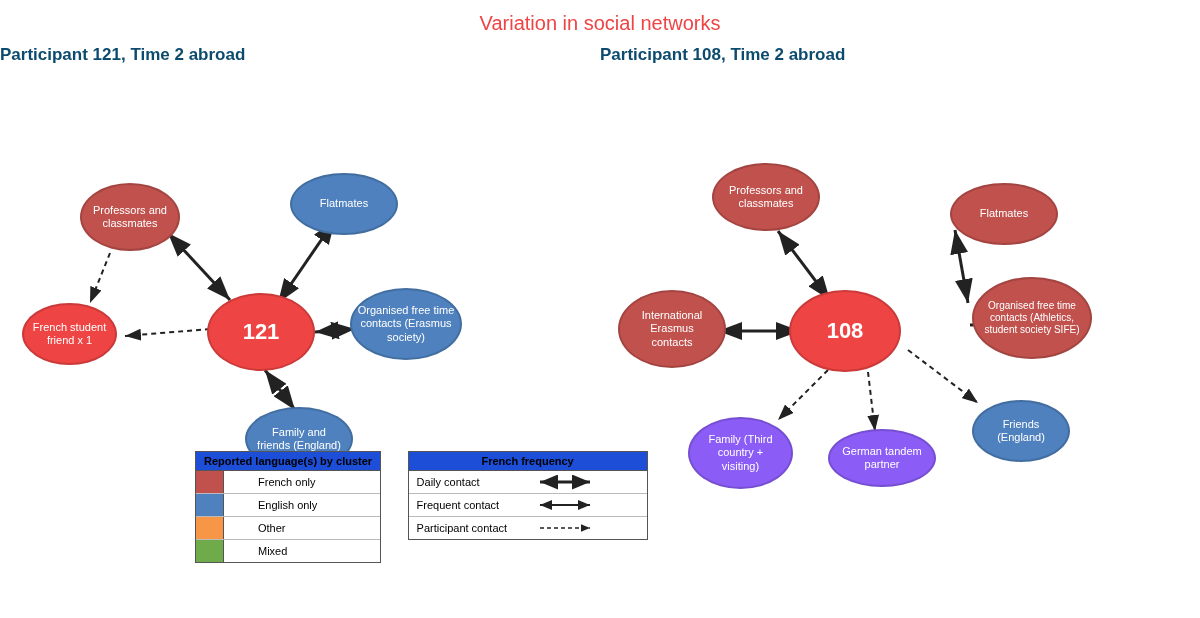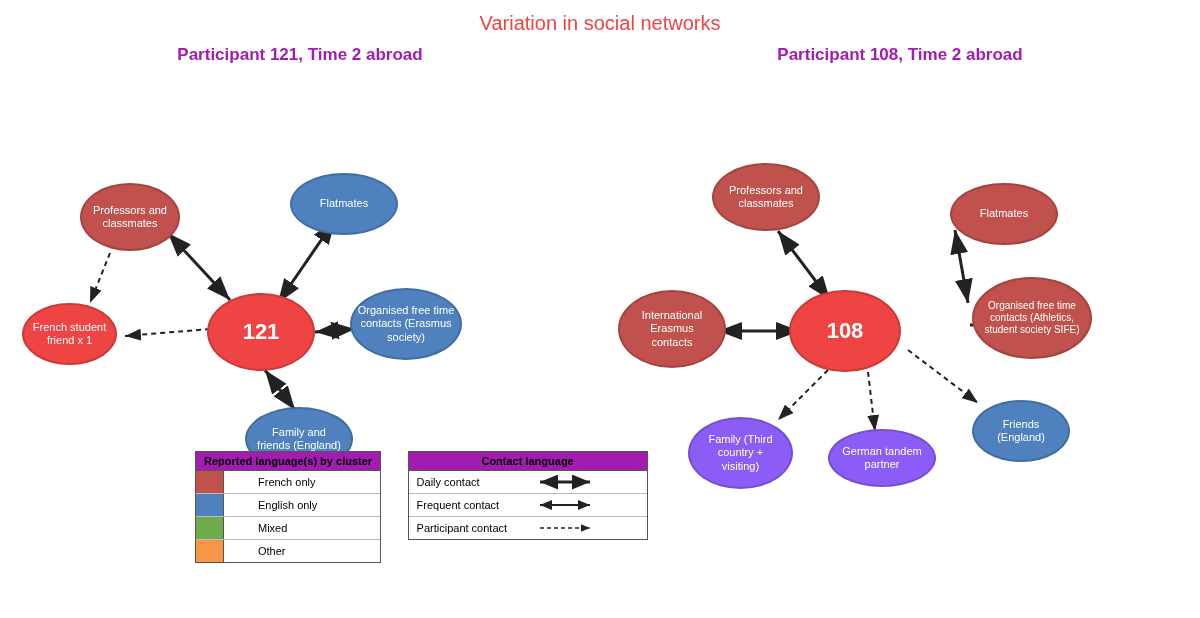--- a/index.html
+++ b/index.html
@@ -28,23 +28,23 @@
     }
 
     .diagram {
       flex: 1;
       position: relative;
     }
 
     .diagram-title {
       font-size: 17px;
       font-weight: bold;
-      text-align: center;
+      text-align: left;
       padding-top: 10px;
-      color: #a21caf;
+      color: #0c4a6e;
     }
 
     
     .node {
       position: absolute;
       border-radius: 50%;
       display: flex;
       align-items: center;
       justify-content: center;
       text-align: center;
@@ -82,21 +82,21 @@
       display: flex;
       gap: 0;
     }
 
     .legend-box {
       border: 1.5px solid #555;
       font-size: 11px;
     }
 
     .legend-title {
-      background: #a21caf;
+      background: #1d4ed8;
       text-align: center;
       font-weight: bold;
       padding: 3px 8px;
       border-bottom: 1.5px solid #555;
       font-size: 11px;
     }
 
     .legend-row {
       display: flex;
       align-items: center;
@@ -261,31 +261,31 @@
       <div class="legend-title">Reported language(s) by cluster</div>
       <div class="legend-row">
         <div class="legend-color-cell" style="background:#c0514d;"></div>
         <div class="legend-text-cell">French only</div>
       </div>
       <div class="legend-row">
         <div class="legend-color-cell" style="background:#4e81bd;"></div>
         <div class="legend-text-cell">English only</div>
       </div>
       <div class="legend-row">
+        <div class="legend-color-cell" style="background:#f79646;"></div>
+        <div class="legend-text-cell">Other</div>
+      </div>
+      <div class="legend-row">
         <div class="legend-color-cell" style="background:#6faa4b;"></div>
         <div class="legend-text-cell">Mixed</div>
       </div>
-      <div class="legend-row">
-        <div class="legend-color-cell" style="background:#f79646;"></div>
-        <div class="legend-text-cell">Other</div>
-      </div>
     </div>
 
     <div class="legend-box" style="min-width:240px;">
-      <div class="legend-title">Contact language</div>
+      <div class="legend-title">French frequency</div>
       <div class="legend-freq-row">
         <div class="legend-freq-label">Daily contact</div>
         <svg width="60" height="16">
           <defs>
             <marker id="la1" markerWidth="6" markerHeight="5" refX="6" refY="2.5" orient="auto">
                 <polygon points="0 0,6 2.5,0 5" fill="#222"></polygon>
               </marker>
             <marker id="la1r" markerWidth="6" markerHeight="5" refX="0" refY="2.5" orient="auto">
                 <polygon points="6 0,0 2.5,6 5" fill="#222"></polygon>
               </marker>

